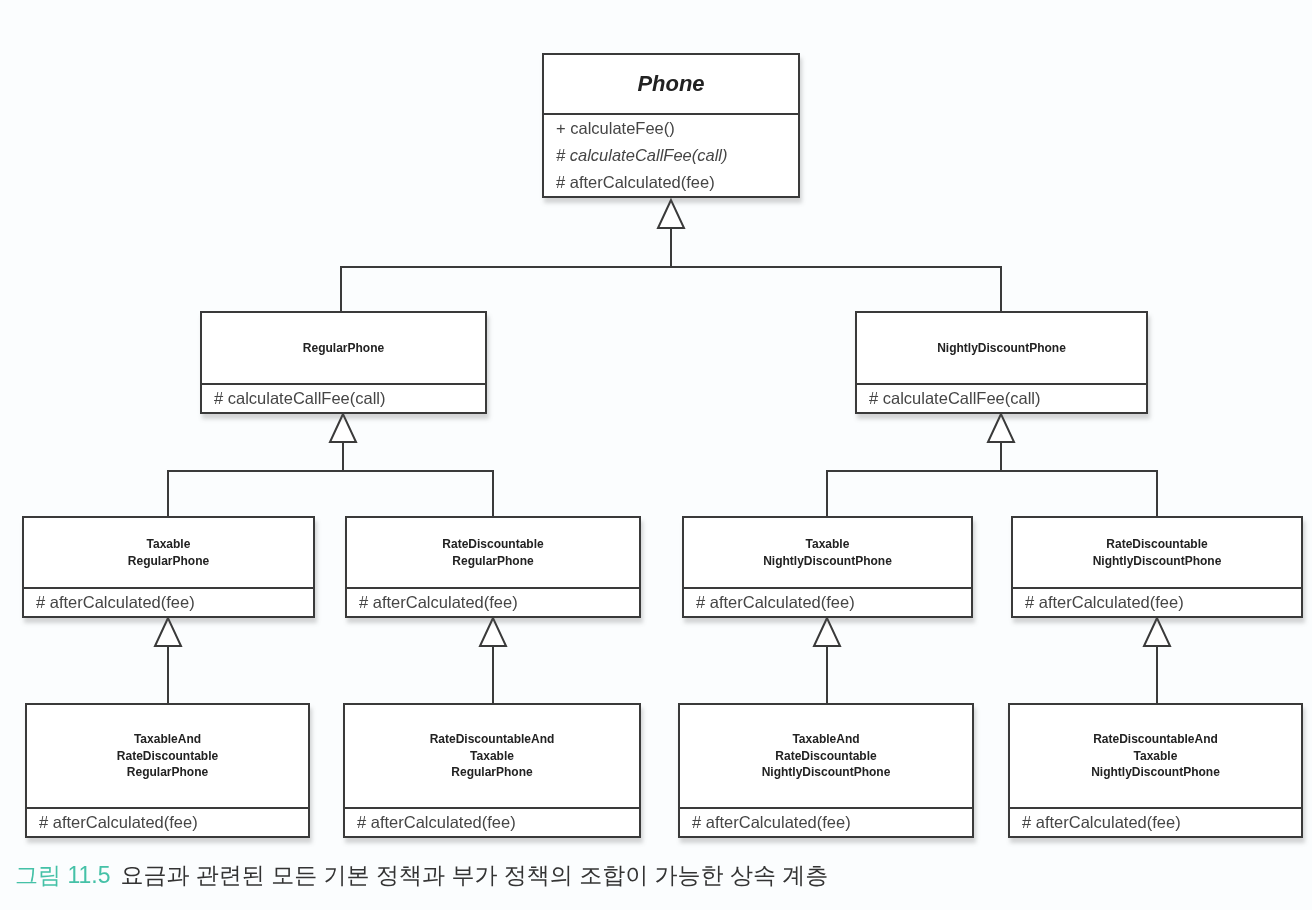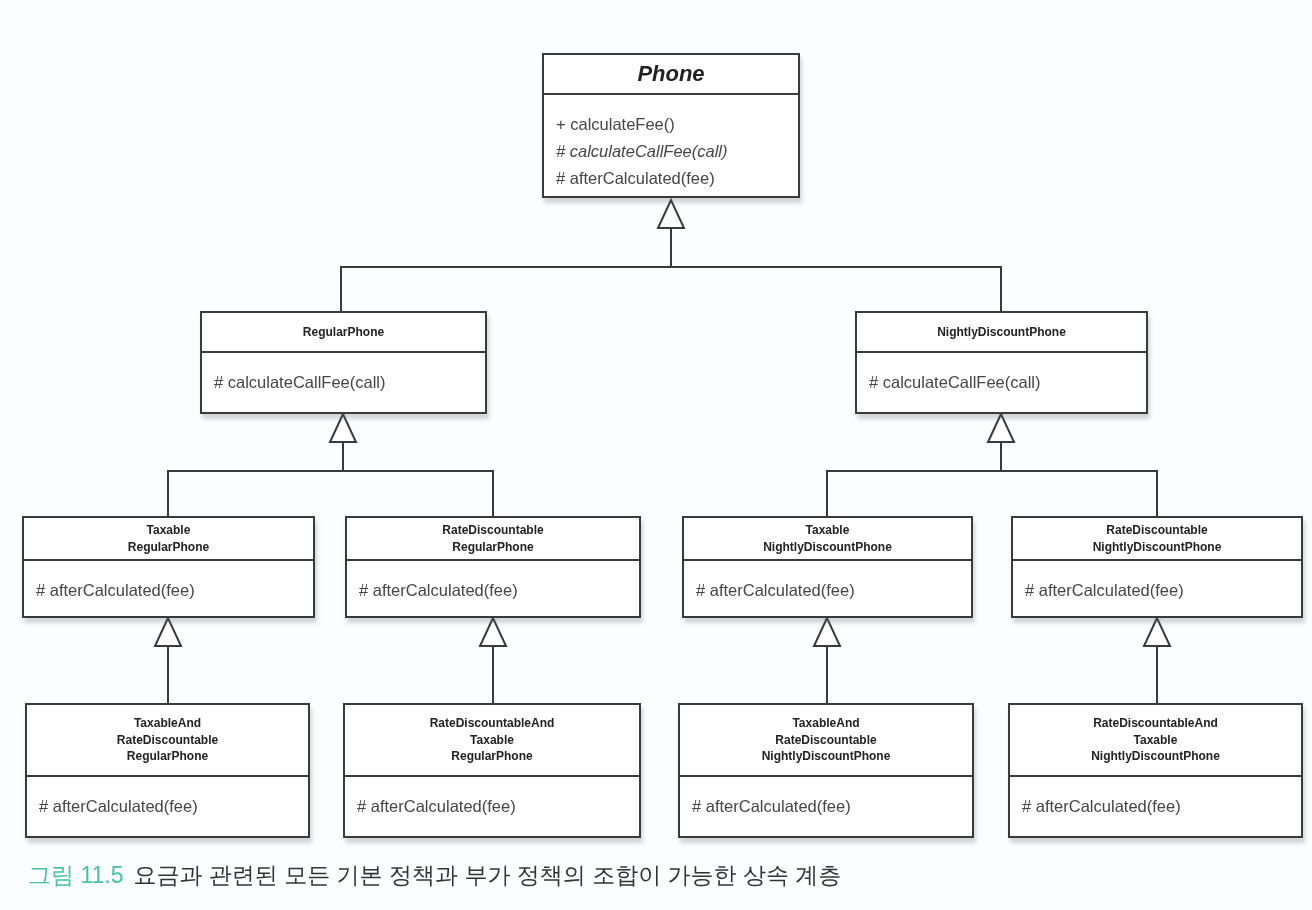--- a/index.html
+++ b/index.html
@@ -40,30 +40,30 @@
     font-weight: bold;
     font-size: 12px;
     line-height: 1.38;
     color: #222222;
     border-bottom: 2px solid #3a3a3a;
     white-space: pre-line;
     padding: 4px 6px;
   }
   .uml-name.abstract { font-style: italic; font-size: 22px; }
   .uml-methods {
-    padding: 16px 12px;
+    padding: 0 12px;
     font-size: 16.5px;
     line-height: 27px;
     color: #454545;
     text-align: left;
   }
   .uml-methods .m.abstract { font-style: italic; }
   .caption {
     position: absolute;
-    left: 28px;
+    left: 15px;
     top: 860px;
     font-size: 23px;
     color: #333333;
     white-space: nowrap;
   }
   .caption .fig-label {
     color: #45c1a7;
     margin-right: 10px;
   }
 </style>

